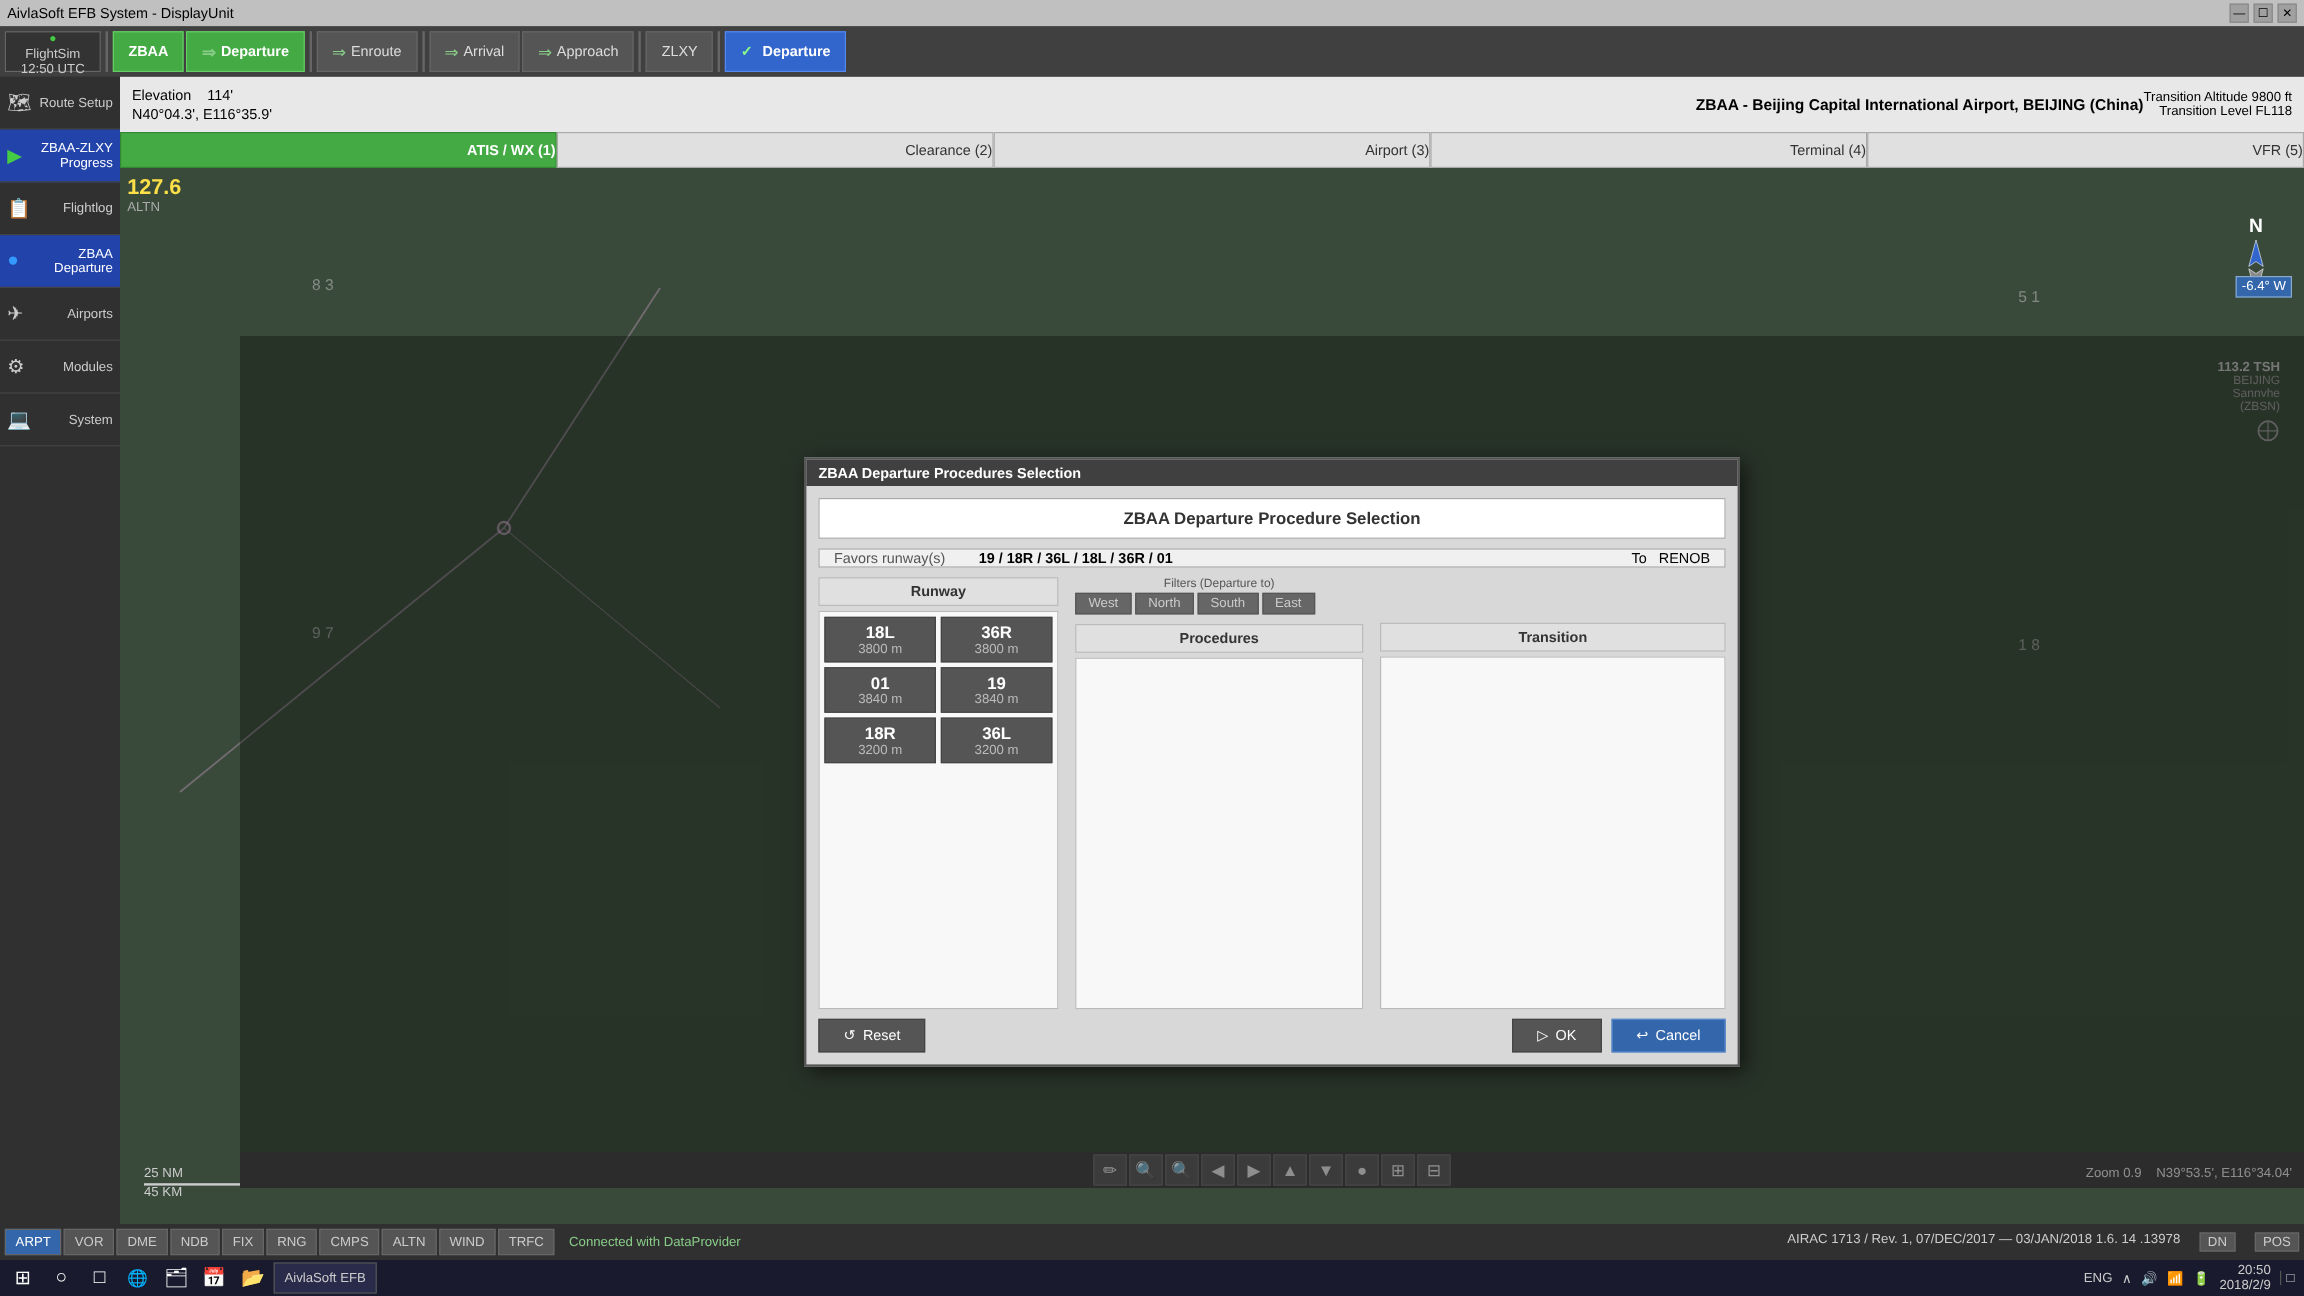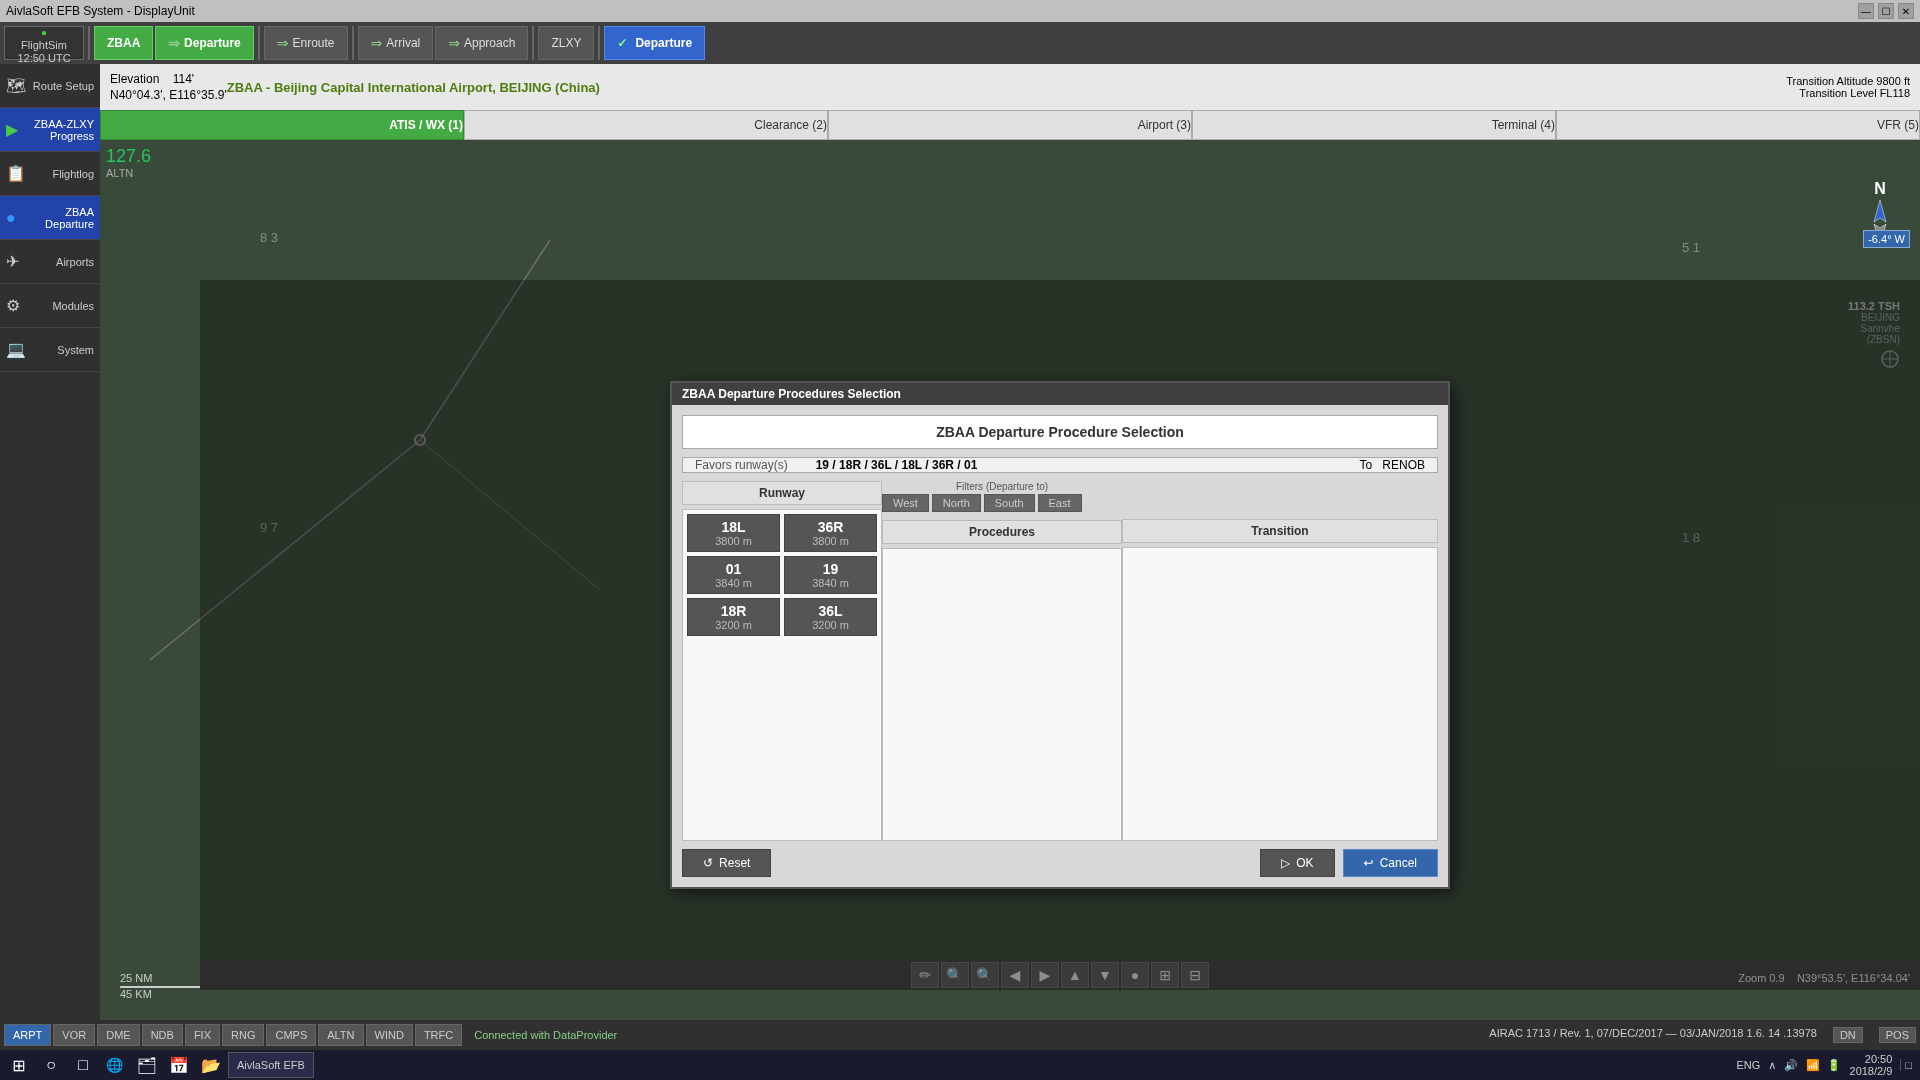--- a/index.html
+++ b/index.html
@@ -83,21 +83,21 @@
       right: 0;
       height: 46px;
       background: #e8e8e8;
       display: flex;
       align-items: center;
       padding: 0 10px;
       font-size: 12px;
       color: #000;
     }
     .infobar-left { display: flex; flex-direction: column; gap: 2px; }
-    .infobar-center { flex: 1; text-align: left; color: #4d7c0f; font-weight: bold; font-size: 13px; }
+    .infobar-center { flex: 1; text-align: right; color: #000000; font-weight: bold; font-size: 13px; }
     .infobar-right { font-size: 11px; text-align: right; }
 
     
     #tabs {
       position: absolute;
       left: 100px; top: 110px;
       right: 0;
       height: 30px;
       display: flex;
       background: #d0d0d0;
@@ -150,21 +150,21 @@
       color: #ccc;
       font-size: 11px;
     }
 
     
     #atis-info {
       position: absolute;
       left: 6px; top: 6px;
       color: #ddd;
     }
-    #atis-freq { font-size: 18px; font-weight: normal; color: #22c55e; }
+    #atis-freq { font-size: 18px; font-weight: bold; color: #fde047; }
     #atis-label { font-size: 11px; color: #aaa; }
 
     
     #scalebar {
       position: absolute;
       left: 20px;
       bottom: 20px;
       color: #ccc;
       font-size: 11px;
     }
@@ -318,21 +318,21 @@
       border: 1px solid #aaa;
       padding: 0 12px;
       margin-bottom: 8px;
       display: flex;
       align-items: center;
       gap: 20px;
     }
 
     #modal-main {
       display: flex;
-      gap: 0;
+      gap: 14px;
       height: 360px;
     }
     .modal-col {
       display: flex;
       flex-direction: column;
     }
     .modal-col-header {
       text-align: center;
       font-size: 12px;
       font-weight: bold;

